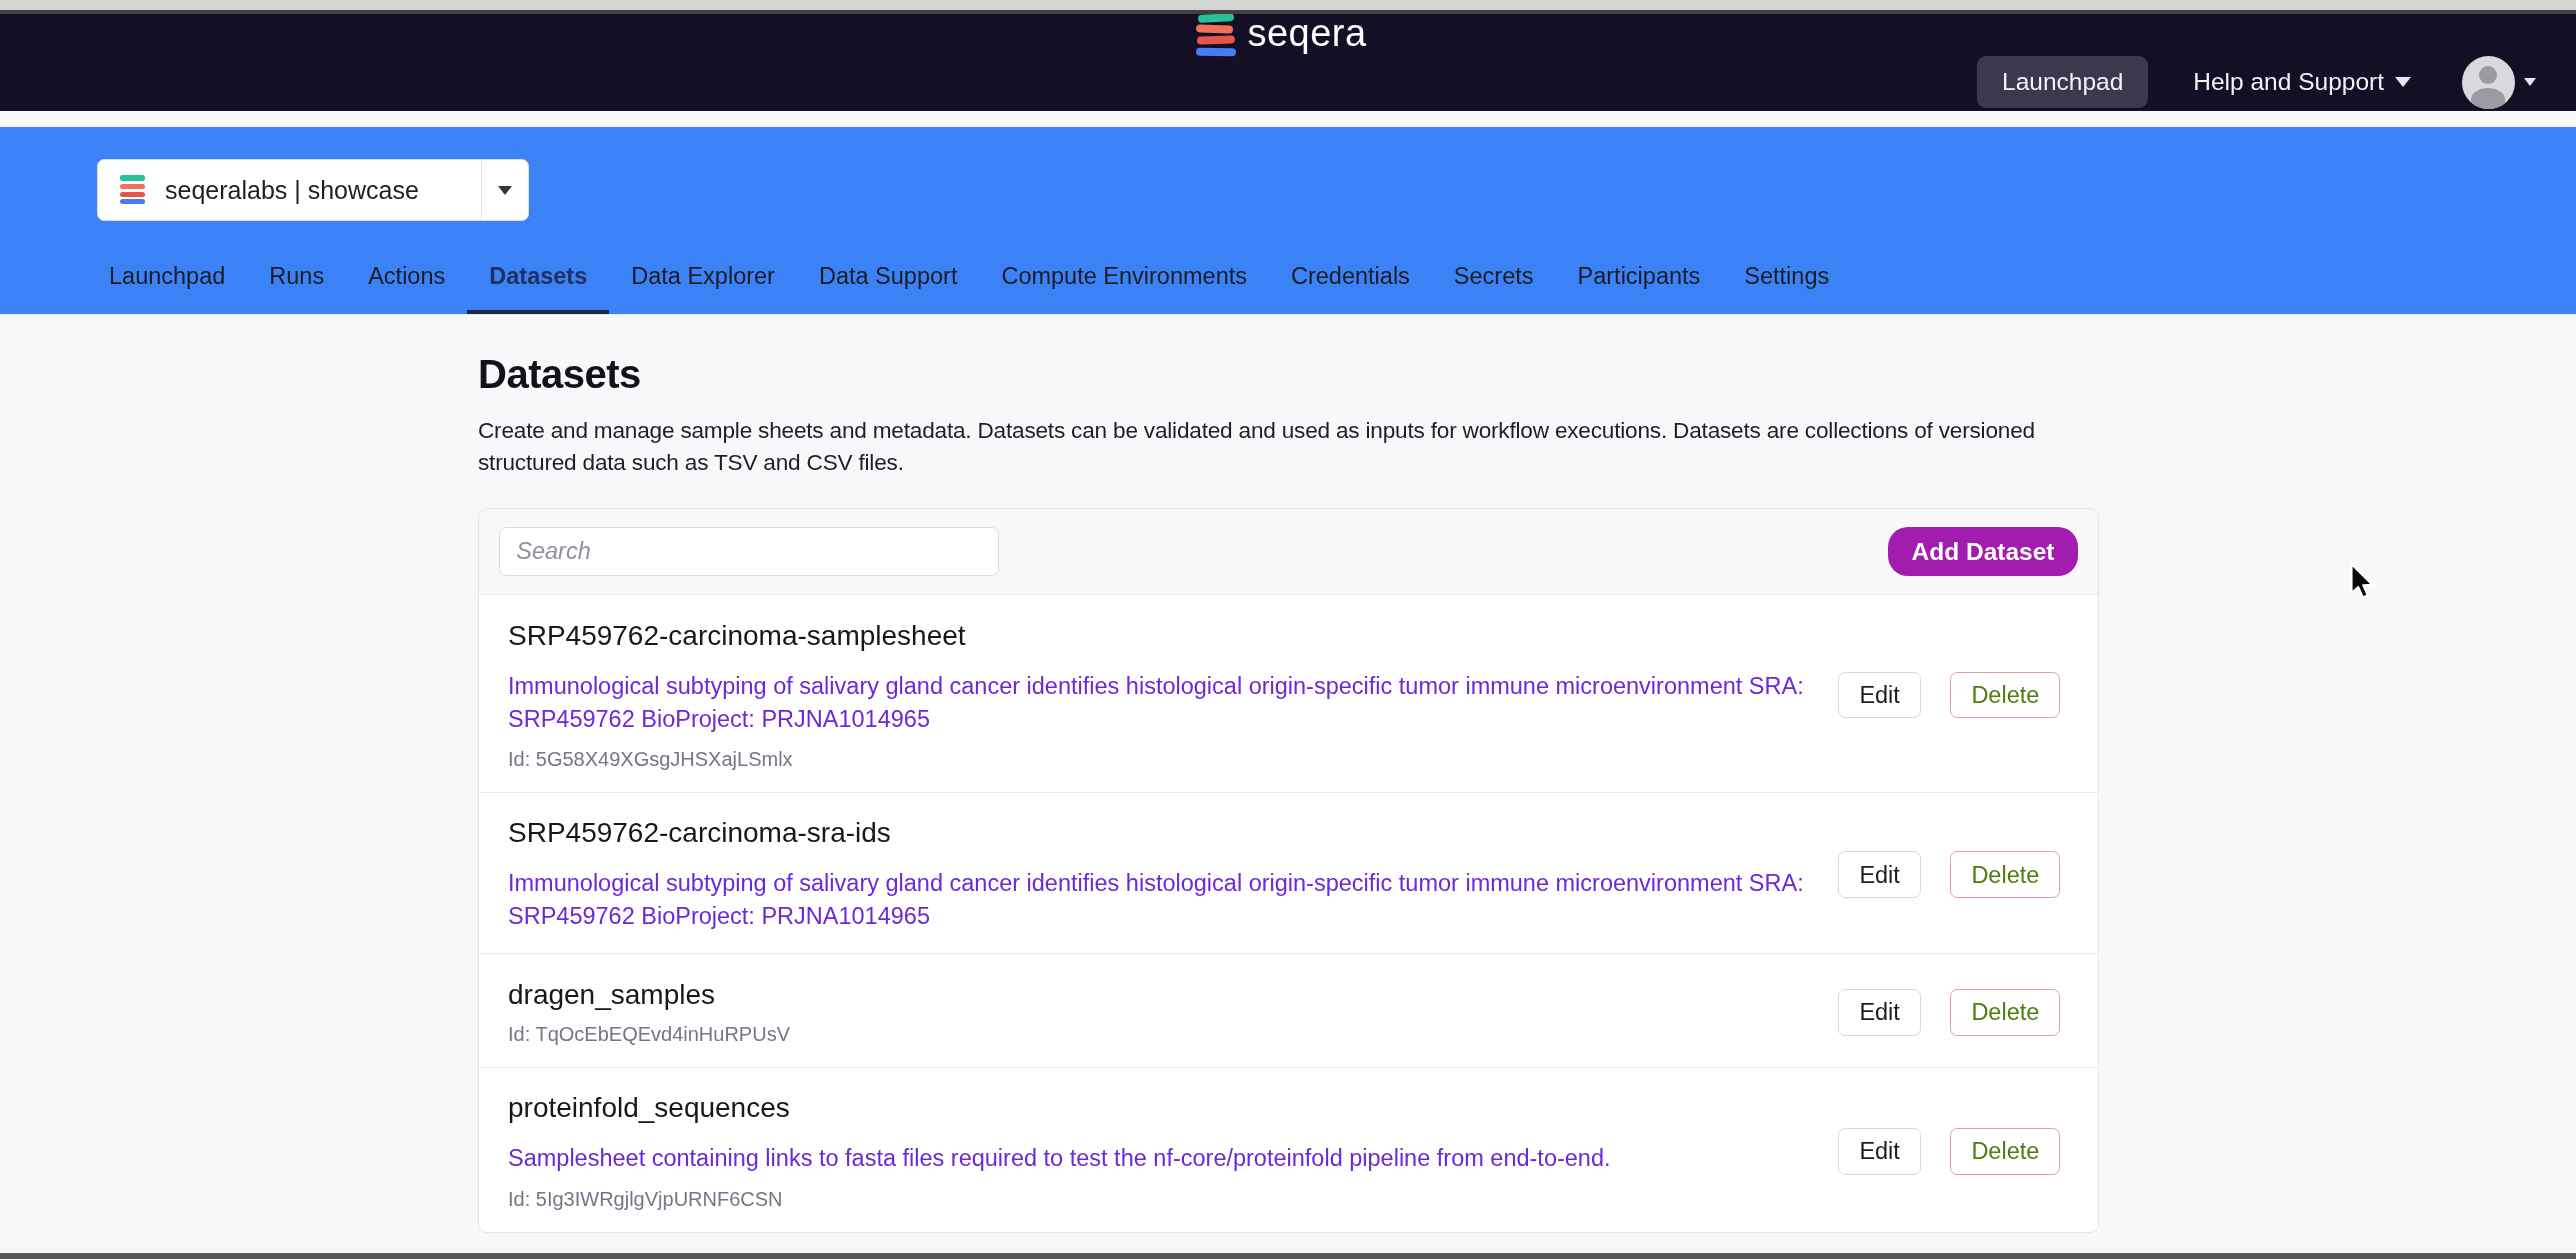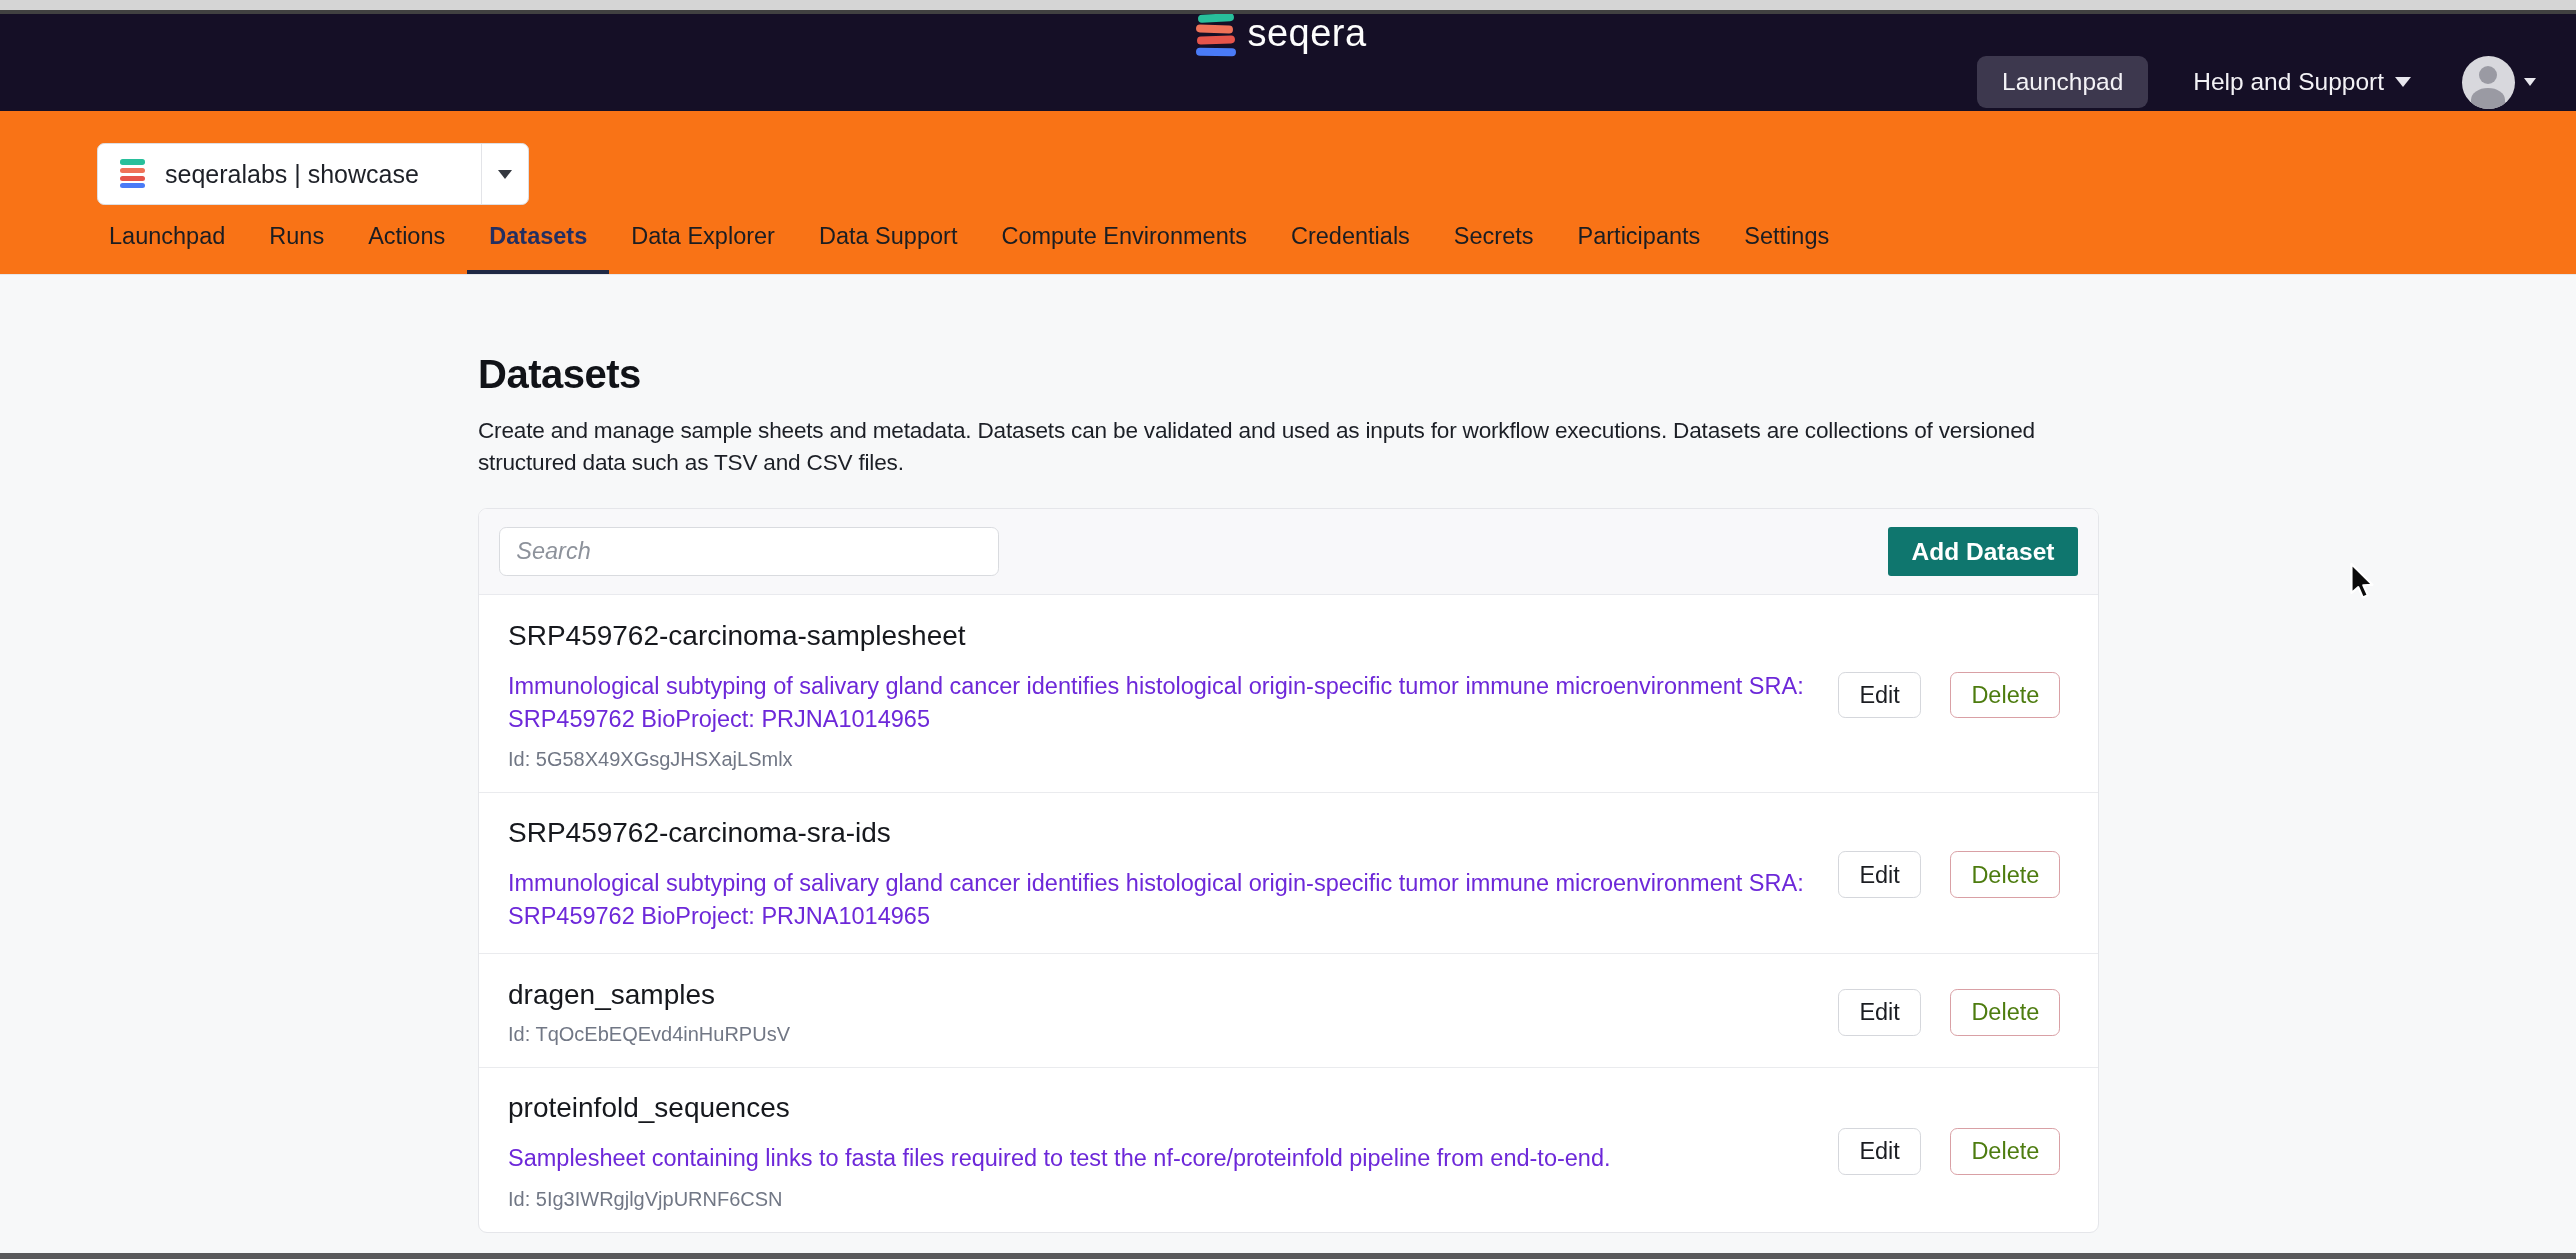--- a/index.html
+++ b/index.html
@@ -41,21 +41,21 @@
   .help-wrap { display: flex; align-items: center; gap: 11px; margin-left: 45px; cursor: pointer; }
   .help-label { color: #f3f2f6; font-size: 24.5px; }
   .caret { width: 0; height: 0; border-left: 8.2px solid transparent; border-right: 8.2px solid transparent; border-top: 10px solid #e8e7ee; }
   .avatar-wrap { display: flex; align-items: center; gap: 9px; margin-left: 51px; cursor: pointer; }
   .avatar { width: 53px; height: 53px; border-radius: 50%; background: #d8d8dd; position: relative; overflow: hidden; }
   .avatar .head { position: absolute; top: 10px; left: 17px; width: 18px; height: 18px; border-radius: 50%; background: #9a9aa3; }
   .avatar .torso { position: absolute; top: 32px; left: 9px; width: 34px; height: 23.5px; border-radius: 50% 50% 0 0; background: #9a9aa3; }
   .avatar-caret { border-top-width: 8.2px; border-left-width: 6.3px; border-right-width: 6.3px; }
 
   
-  .subheader { position: absolute; top: 111px; left: 0; width: 100%; height: 164px; background: #f97316; border-bottom: 1.8px solid #e6e7ea; }
+  .subheader { position: absolute; top: 127px; left: 0; width: 100%; height: 188px; background: #3b82f6; border-bottom: 1.8px solid #e6e7ea; }
   .workspace-selector {
     position: absolute; top: 32px; left: 97px; width: 432px; height: 62px;
     background: #fff; border: 1.8px solid #dddfe3; border-radius: 7.2px;
     display: flex; align-items: center; cursor: pointer;
   }
   .ws-main { display: flex; align-items: center; gap: 20px; padding: 0 22px; flex: 1; height: 100%; }
   .ws-icon { position: relative; width: 25px; height: 31px; }
   .ws-icon .bar { position: absolute; left: 0; width: 25px; height: 5.4px; border-radius: 2.7px; }
   .ws-icon .w1 { top: 0.9px;  background: #28bf9b; }
   .ws-icon .w2 { top: 9px; background: #ef7258; }
@@ -82,21 +82,21 @@
   .card-header {
     background: #f8f8fa; border-bottom: 1.8px solid #e9eaee;
     padding: 18px 20px; display: flex; align-items: center; justify-content: space-between;
   }
   .search-input {
     width: 500px; height: 49px; border: 1.8px solid #d9dbdf; border-radius: 7.2px;
     font-family: inherit; font-size: 23.5px; padding: 0 16.3px; color: #30343c; background: #fff; outline: none;
   }
   .search-input::placeholder { color: #8d929b; font-style: italic; }
   .add-dataset-btn {
-    background: #0f766e; color: #ffffff; border: none; border-radius: 3px;
+    background: #a21caf; color: #ffffff; border: none; border-radius: 20px;
     font-family: inherit; font-size: 24.5px; font-weight: 600; height: 49px; padding: 0 23.5px; cursor: pointer;
   }
 
   .dataset-row { display: flex; align-items: center; padding: 23.5px 25px 20px 29px; border-bottom: 1.8px solid #eaebee; }
   .dataset-row:last-child { border-bottom: none; }
   .row-left { flex: 1; max-width: 1386px; }
   .row-title { font-size: 28px; font-weight: 400; color: #16181d; line-height: 33px; }
   .row-desc { margin-top: 18px; font-size: 23.5px; line-height: 33px; color: #6d28d9; }
   .row-id { margin-top: 12.7px; font-size: 20px; line-height: 23.5px; color: #717785; }
   .row-actions { display: flex; gap: 14.5px; margin-left: auto; padding-right: 12.7px; align-items: center; }

